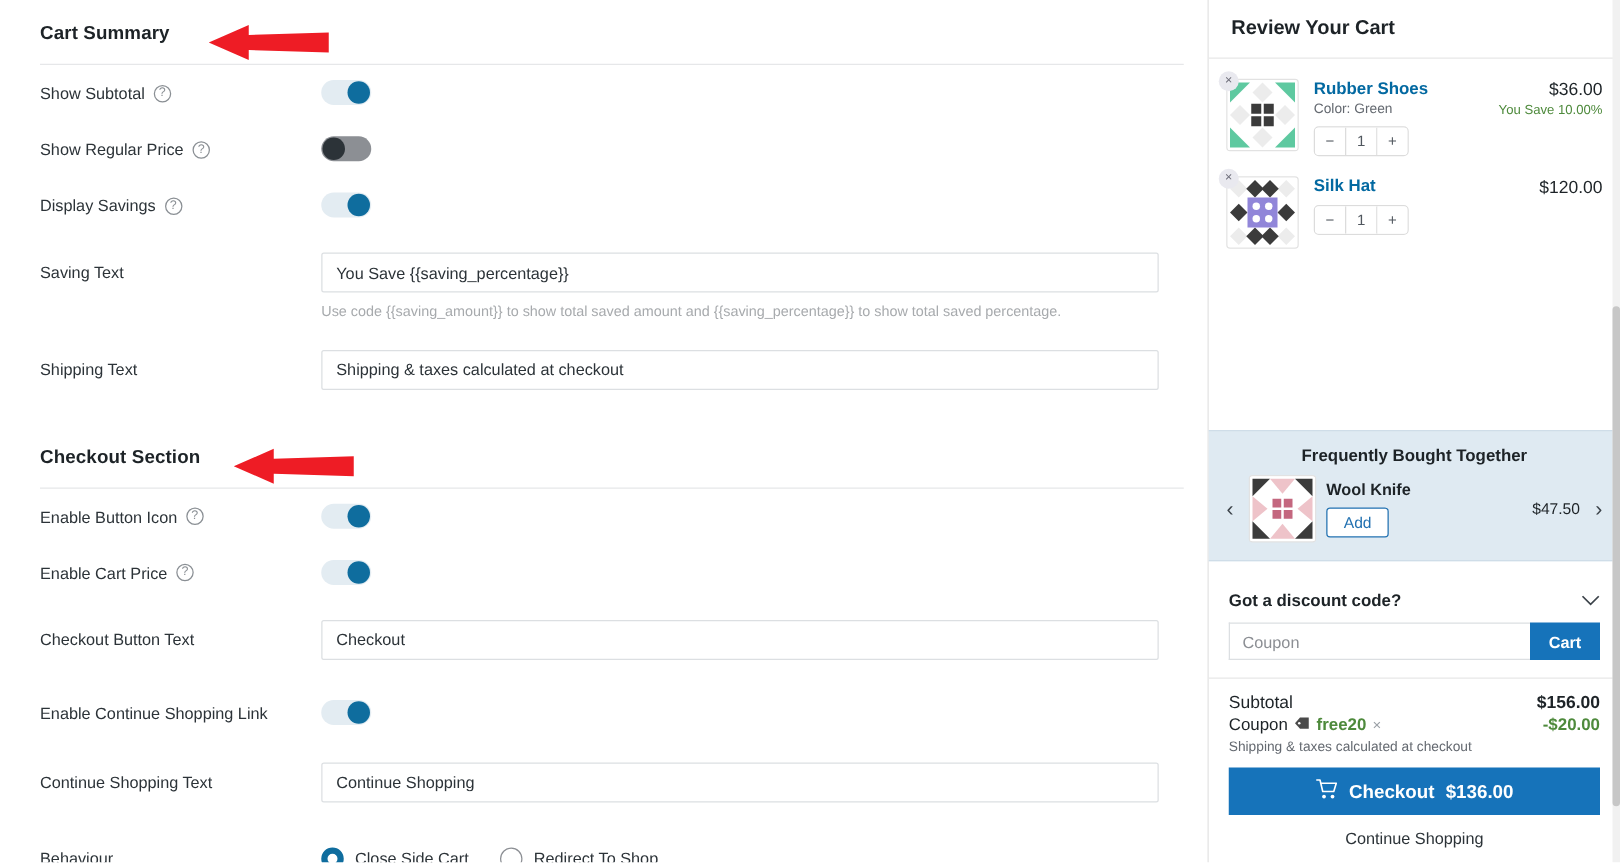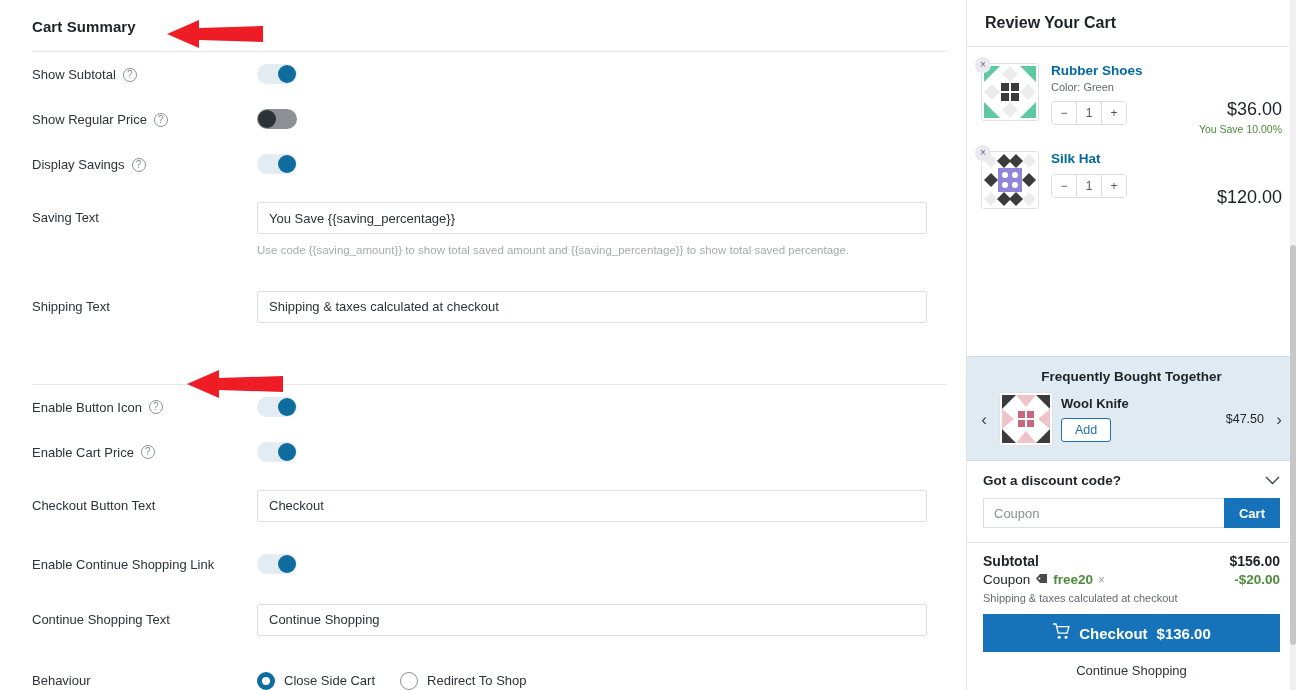--- a/index.html
+++ b/index.html
@@ -136,21 +136,21 @@
     border: 1px solid #dcdcdc; border-radius: 4px; overflow: hidden;
     height: 24px;
   }
   .qty span {
     min-width: 24px; padding: 0 6px;
     display: flex; align-items: center; justify-content: center;
     font-size: 12px; color: #50575e; background: #fff;
   }
   .qty .q-val { border-left: 1px solid #dcdcdc; border-right: 1px solid #dcdcdc; min-width: 26px; }
   .item-right { text-align: right; flex: 0 0 auto; padding-left: 4px; }
-  .item-price { font-size: 18px; color: #1d2327; margin-top: 36px; }
+  .item-price { font-size: 14px; color: #1d2327; }
   .item-save { font-size: 10.5px; color: #4e8a3c; margin-top: 3px; white-space: nowrap; }
 
   
   .fbt {
     background: #dfeaf2;
     border-top: 1px solid #cfdde8;
     border-bottom: 1px solid #cfdde8;
     padding: 12px 10px 14px 10px;
   }
   .fbt-title { text-align: center; font-size: 13.5px; font-weight: bold; color: #1d2327; margin-bottom: 8px; }
@@ -166,21 +166,21 @@
     margin-top: 7px;
     display: inline-block;
     border: 1px solid #2271b1; border-radius: 3px;
     background: #fff; color: #2271b1;
     font-size: 12.5px; padding: 4px 13px;
     font-family: "Liberation Sans", sans-serif;
   }
   .fbt-price { font-size: 12.5px; color: #1d2327; }
 
   
-  .coupon-sec { padding: 12px 16px 14px 16px; border-bottom: 1px solid #e8e8e8; }
+  .coupon-sec { padding: 12px 16px 14px 16px; border-bottom: 1px solid #e8e8e8; margin-top: 12px; }
   .coupon-head { display: flex; align-items: center; justify-content: space-between; }
   .coupon-q { font-size: 13.5px; font-weight: bold; color: #1d2327; }
   .chev { color: #3c434a; font-size: 13px; }
   .coupon-input-row { display: flex; margin-top: 10px; }
   .coupon-input {
     flex: 1 1 auto; height: 30px;
     border: 1px solid #dcdfe2; border-right: none; border-radius: 0;
     font-size: 13px; color: #2c3338; padding: 0 10px;
     font-family: "Liberation Sans", sans-serif; outline: none;
     background: #fff;
@@ -188,21 +188,21 @@
   .coupon-input::placeholder { color: #8c8f94; }
   .apply-btn {
     background: #1673ba; color: #fff; border: none;
     font-size: 13px; font-weight: bold; padding: 0 15px; height: 30px;
     font-family: "Liberation Sans", sans-serif; cursor: pointer;
   }
 
   
   .totals { padding: 10px 16px 12px 16px; }
   .tot-row { display: flex; justify-content: space-between; align-items: center; }
-  .tot-label { font-size: 14px; font-weight: bold; color: #1d2327; }
+  .tot-label { font-size: 14px; font-weight: normal; color: #1d2327; }
   .tot-val { font-size: 14px; font-weight: bold; color: #1d2327; }
   .coupon-row { margin-top: 3px; }
   .coupon-applied { display: flex; align-items: center; gap: 5px; font-size: 13.5px; color: #1d2327; }
   .coupon-code { color: #4e8a3c; font-weight: bold; }
   .coupon-x { color: #9aa0a6; font-size: 12px; }
   .coupon-amt { font-size: 13.5px; font-weight: bold; color: #4e8a3c; }
   .ship-note { font-size: 11px; color: #646970; margin-top: 5px; }
   .checkout-btn {
     margin-top: 10px; width: 100%; height: 38px;
     background: #1673ba; color: #fff; border: none;
@@ -271,30 +271,31 @@
     <div class="row" style="margin-top:3px;">
       <div class="row-label" style="padding-top:8px;">
         <span>Saving Text</span>
       </div>
       <div class="row-control">
         <input class="text-input" type="text" value="You Save {{saving_percentage}}" style="">
         <div class="help-text">Use code {{saving_amount}} to show total saved amount and {{saving_percentage}} to show total saved percentage.</div>
       </div>
     </div>
 
-    <div class="row" style="margin-top:32px;">
+    <div class="row" style="margin-top:21px;">
       <div class="row-label" style="padding-top:8px;">
         <span>Shipping Text</span>
       </div>
       <div class="row-control">
         <input class="text-input" type="text" value="Shipping &amp; taxes calculated at checkout" style="">
       </div>
     </div>
 
     <div class="section-head" style="padding-top:32px;">
+      <div class="section-title">Checkout Section</div>
       <div class="arrow-annot" style="left:153px; top:31px;">
         <svg width="100" height="34" viewBox="0 0 100 34">
           <path d="M2 17 L34 3 L34 11 L98 9 L98 25 L34 23 L34 31 Z" fill="#ee1c25"></path>
         </svg>
       </div>
       <div class="section-rule"></div>
     </div>
 
     <div class="row" style="margin-top:12px;">
       <div class="row-label">

